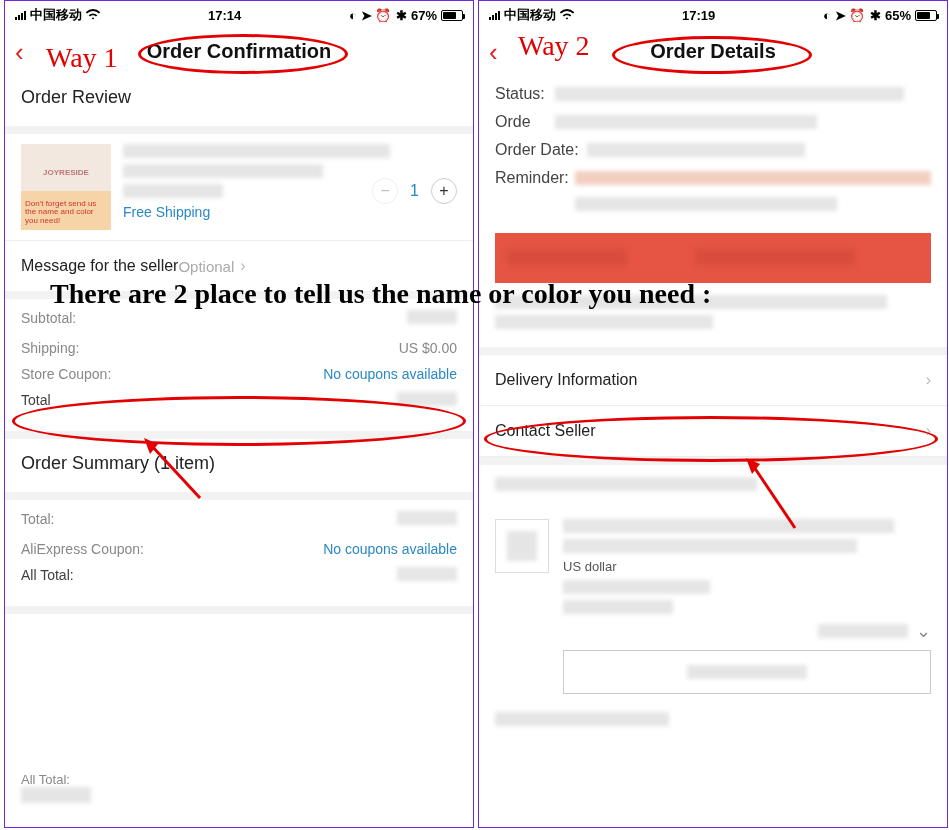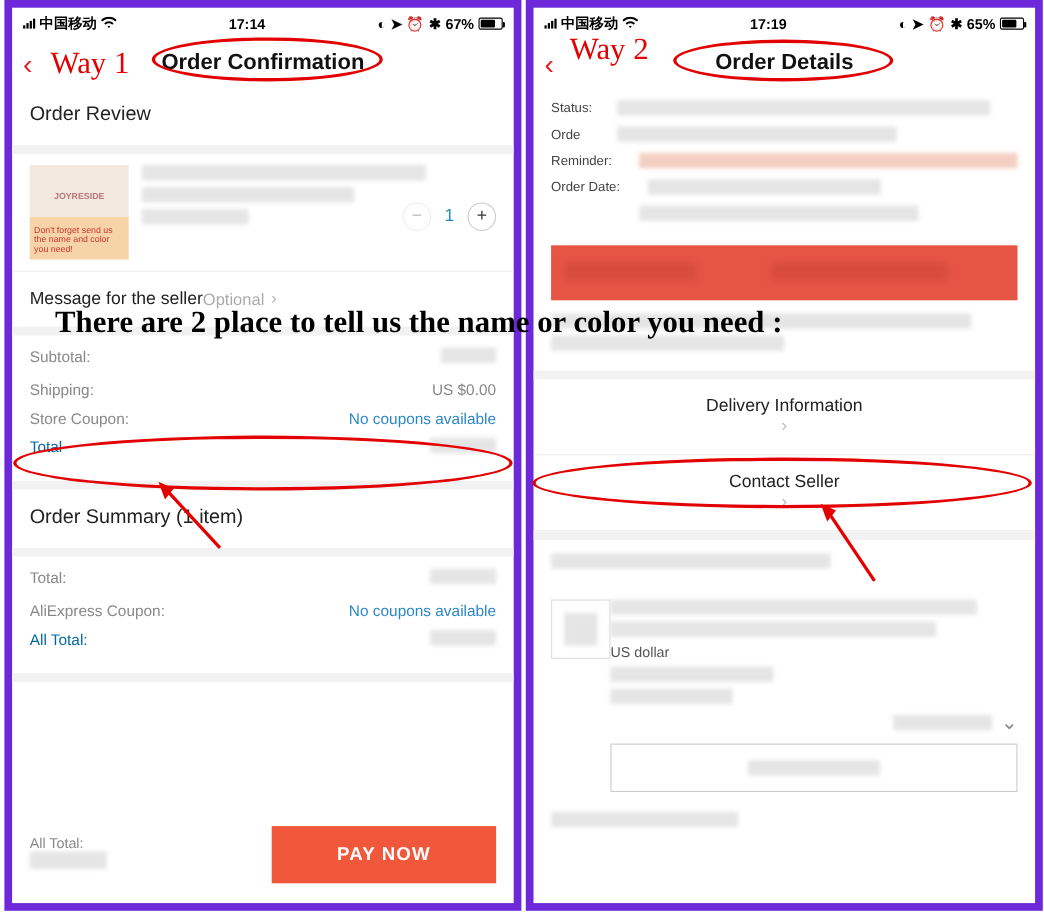--- a/index.html
+++ b/index.html
@@ -10,21 +10,21 @@
     height: 830px;
     position: relative;
     overflow: hidden;
   }
   .pane {
     position: absolute;
     top: 0;
     width: 470px;
     height: 828px;
     background: #fff;
-    border: 7px solid #6d28d9;
+    border: 1px solid #6d28d9;
     overflow: hidden;
   }
   .pane.left { left: 4px; }
   .pane.right { left: 478px; }
 
   
   .status-bar {
     display: flex;
     justify-content: space-between;
     align-items: center;
@@ -84,39 +84,39 @@
   .qtybtn { width:26px; height:26px; border-radius:13px; border:1px solid #ccc; display:flex; align-items:center; justify-content:center; font-size:16px; color:#333; background:#fff;}
   .qtybtn.minus{border-color:#eee;color:#bbb;}
   .qtynum{ color:#2a88c7; font-size:16px;}
 
   .msg-row { display:flex; justify-content:flex-start; align-items:center; padding:16px; border-top:1px solid #eee; border-bottom:8px solid #f2f2f2;}
   .msg-row .label{font-size:16px;color:#222;}
   .msg-row .opt{color:#aaa;font-size:15px;display:flex;align-items:center;gap:6px;}
 
   .tot-section{ padding:6px 16px 14px; border-bottom:8px solid #f2f2f2;}
   .tot-row{display:flex;justify-content:space-between;font-size:14px;color:#888;padding:5px 0;}
-  .tot-row.dark{color:#0369a1;}
+  .tot-row.dark{color:#404040;}
 
   .paybar{ position:absolute; bottom:8px; left:0; right:0; display:flex; align-items:center; padding:10px 16px; gap:16px;}
   .paybar .allt{flex:1;}
   .paybar .allt .lbl{font-size:13px;color:#888;}
   .paybar .allt .blur-line{width:70px;height:16px;}
   .paybtn{flex:1;height:52px;background:#f1573b;color:#fff;font-size:17px;font-weight:700;letter-spacing:1px;display:flex;align-items:center;justify-content:center;}
 
   
-  .list-row{display:flex;justify-content:space-between;align-items:center;padding:16px;border-bottom:1px solid #eee;font-size:16px;color:#222;flex-direction:column;}
+  .list-row{display:flex;justify-content:space-between;align-items:center;padding:16px;border-bottom:1px solid #eee;font-size:16px;color:#222;}
   .info-lines{padding:12px 16px;}
-  .info-lines .lrow{display:flex;align-items:center;gap:8px;margin-bottom:10px;font-size:12px;color:#444;}
+  .info-lines .lrow{display:flex;align-items:center;gap:8px;margin-bottom:10px;font-size:16px;color:#444;}
   .info-lines .lrow .lab{min-width:52px;}
   .info-lines .lrow .blur-line{margin:0;}
   .redbar{margin:4px 16px 12px; height:50px;background:#e65444;position:relative;}
   .redbar .blur-line{position:absolute;background:#d84c3c;filter:blur(3px);}
   .gray-block{background:#f2f2f2;height:8px;}
 
-  .r-bottom{padding:10px 16px; display:flex; gap:0;}
+  .r-bottom{padding:10px 16px; display:flex; gap:14px;}
   .square{width:54px;height:54px;border:1px solid #ddd;display:flex;align-items:center;justify-content:center;}
   .square .blur-line{width:30px;height:30px;margin:0;}
   .r-bot-body{flex:1;}
   .r-bot-body .txt{font-size:13px;color:#555;margin-top:4px;}
   .outline-btn{border:1px solid #ccc;height:44px;margin:8px 0;display:flex;align-items:center;justify-content:center;}
   .outline-btn .blur-line{width:120px;margin:0;}
   .drop{display:flex;align-items:center;justify-content:flex-end;gap:8px;color:#888;font-size:18px;}
 
   
   .overlay{position:absolute;inset:0;pointer-events:none;}
@@ -170,20 +170,21 @@
 
   <div class="product">
     <div class="thumb">
       <div class="thumb-top">JOYRESIDE</div>
       <div>Don't forget send us the name and color you need!</div>
     </div>
     <div class="prod-body">
       <div class="blur-line w80"></div>
       <div class="blur-line w60"></div>
       <div class="blur-line w30"></div>
+      <div class="ship">Free Shipping</div>
       <div class="qty">
         <span class="qtybtn minus">−</span>
         <span class="qtynum">1</span>
         <span class="qtybtn">+</span>
       </div>
     </div>
   </div>
 
   <div class="msg-row">
     <span class="label">Message for the seller</span>
@@ -229,21 +230,20 @@
         <span>All Total:</span>
         <span class="blur-line" style="width:60px"></span>
       </div>
   </div>
 
   <div class="paybar">
     <div class="allt">
       <div class="lbl">All Total:</div>
       <div class="blur-line"></div>
     </div>
-    <div class="paybtn">PAY NOW</div>
   </div>
 </div>
 
 <div class="pane right">
 
   <div class="status-bar">
     <div class="status-left">
       <span class="sig">
           <span></span>
           <span></span>
@@ -278,26 +278,26 @@
   <div class="info-lines">
     <div class="lrow">
         <span class="lab">Status:</span>
         <span class="blur-line w80"></span>
       </div>
     <div class="lrow">
         <span class="lab">Orde</span>
         <span class="blur-line w60"></span>
       </div>
     <div class="lrow">
+        <span class="lab" style="min-width:80px">Order Date:</span>
+        <span class="blur-line w50"></span>
+      </div>
+    <div class="lrow">
         <span class="lab" style="min-width:72px">Reminder:</span>
         <span class="blur-line w90" style="background:#f3cfc2"></span>
-      </div>
-    <div class="lrow">
-        <span class="lab" style="min-width:80px">Order Date:</span>
-        <span class="blur-line w50"></span>
       </div>
     <div class="blur-line w60" style="margin-left:80px"></div>
   </div>
 
   <div class="redbar">
     <div class="blur-line" style="left:12px;top:16px;width:120px;height:16px"></div>
     <div class="blur-line" style="left:200px;top:16px;width:160px;height:16px"></div>
   </div>
 
   <div style="padding:0 16px 12px">

